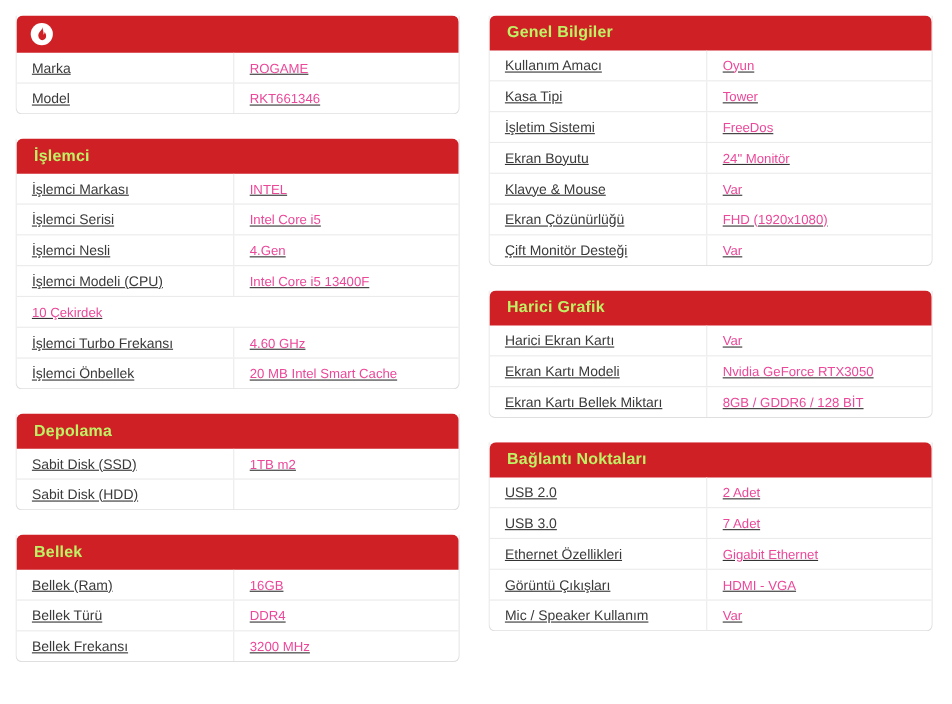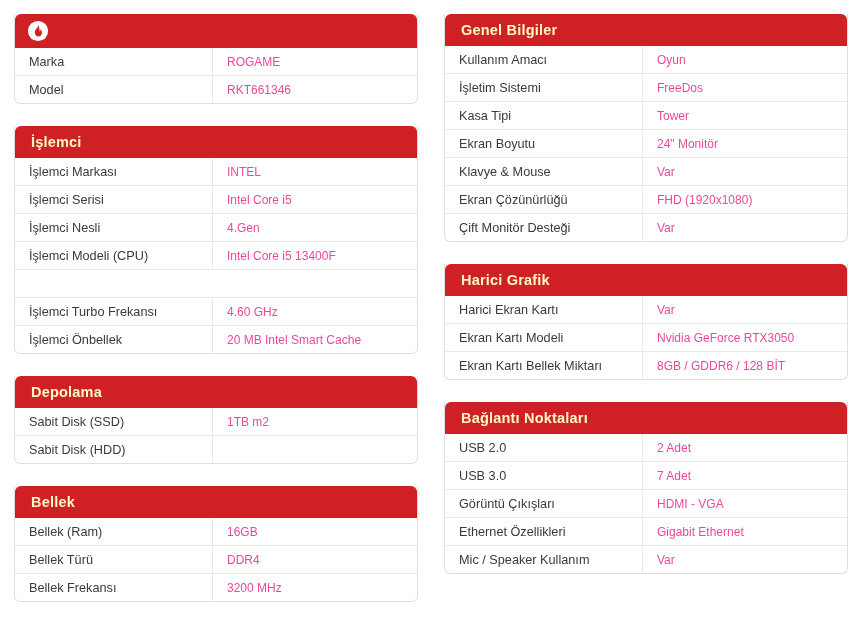--- a/index.html
+++ b/index.html
@@ -33,21 +33,21 @@
     width: 100%;
     border: 1px solid #e0dede;
     border-top: none;
     border-radius: 0 0 6px 6px;
     box-sizing: border-box;
     background: #ffffff;
     overflow: hidden;
   }
   .card-header {
     background: #cf2026;
-    color: #fef9c3;
+    color: #bef264;
     border-radius: 6px 6px 0 0;
     height: 32px;
     display: flex;
     align-items: center;
     padding: 0 0 0 16px;
     font-size: 14.5px;
     font-weight: bold;
     letter-spacing: 0.2px;
   }
   .card-header.with-logo {
@@ -59,20 +59,21 @@
     width: 22px;
     height: 22px;
     position: relative;
   }
   .logo-icon svg { display: block; }
   .row {
     display: flex;
     border-bottom: 1px solid #eceaea;
     min-height: 27px;
     align-items: stretch;
+    text-decoration: underline;
   }
   .row:last-child {
     border-bottom: none;
   }
   .cell-label {
     width: 198px;
     box-sizing: border-box;
     padding: 6px 8px 6px 14px;
     font-size: 12.7px;
     color: #3a3a3a;
@@ -136,20 +137,21 @@
         </div>
         <div class="row">
           <div class="cell-label">İşlemci Nesli</div>
           <div class="cell-value">4.Gen</div>
         </div>
         <div class="row">
           <div class="cell-label">İşlemci Modeli (CPU)</div>
           <div class="cell-value">Intel Core i5 13400F</div>
         </div>
         <div class="row">
+          <div class="cell-value">10 Çekirdek</div>
         </div>
         <div class="row">
           <div class="cell-label">İşlemci Turbo Frekansı</div>
           <div class="cell-value">4.60 GHz</div>
         </div>
         <div class="row">
           <div class="cell-label">İşlemci Önbellek</div>
           <div class="cell-value">20 MB Intel Smart Cache</div>
         </div>
       </div>
@@ -186,28 +188,28 @@
   <div class="column right" id="right-col">
       <div class="card">
         <div class="card-header">
           <span>Genel Bilgiler</span>
         </div>
         <div class="row">
           <div class="cell-label">Kullanım Amacı</div>
           <div class="cell-value">Oyun</div>
         </div>
         <div class="row">
+          <div class="cell-label">Kasa Tipi</div>
+          <div class="cell-value">Tower</div>
+        </div>
+        <div class="row">
           <div class="cell-label">İşletim Sistemi</div>
           <div class="cell-value">FreeDos</div>
         </div>
         <div class="row">
-          <div class="cell-label">Kasa Tipi</div>
-          <div class="cell-value">Tower</div>
-        </div>
-        <div class="row">
           <div class="cell-label">Ekran Boyutu</div>
           <div class="cell-value">24" Monitör</div>
         </div>
         <div class="row">
           <div class="cell-label">Klavye &amp; Mouse</div>
           <div class="cell-value">Var</div>
         </div>
         <div class="row">
           <div class="cell-label">Ekran Çözünürlüğü</div>
           <div class="cell-value">FHD (1920x1080)</div>
@@ -240,26 +242,26 @@
         </div>
         <div class="row">
           <div class="cell-label">USB 2.0</div>
           <div class="cell-value">2 Adet</div>
         </div>
         <div class="row">
           <div class="cell-label">USB 3.0</div>
           <div class="cell-value">7 Adet</div>
         </div>
         <div class="row">
+          <div class="cell-label">Ethernet Özellikleri</div>
+          <div class="cell-value">Gigabit Ethernet</div>
+        </div>
+        <div class="row">
           <div class="cell-label">Görüntü Çıkışları</div>
           <div class="cell-value">HDMI - VGA</div>
-        </div>
-        <div class="row">
-          <div class="cell-label">Ethernet Özellikleri</div>
-          <div class="cell-value">Gigabit Ethernet</div>
         </div>
         <div class="row">
           <div class="cell-label">Mic / Speaker Kullanım</div>
           <div class="cell-value">Var</div>
         </div>
       </div>
     </div>
 </div>
 
 </body></html>

